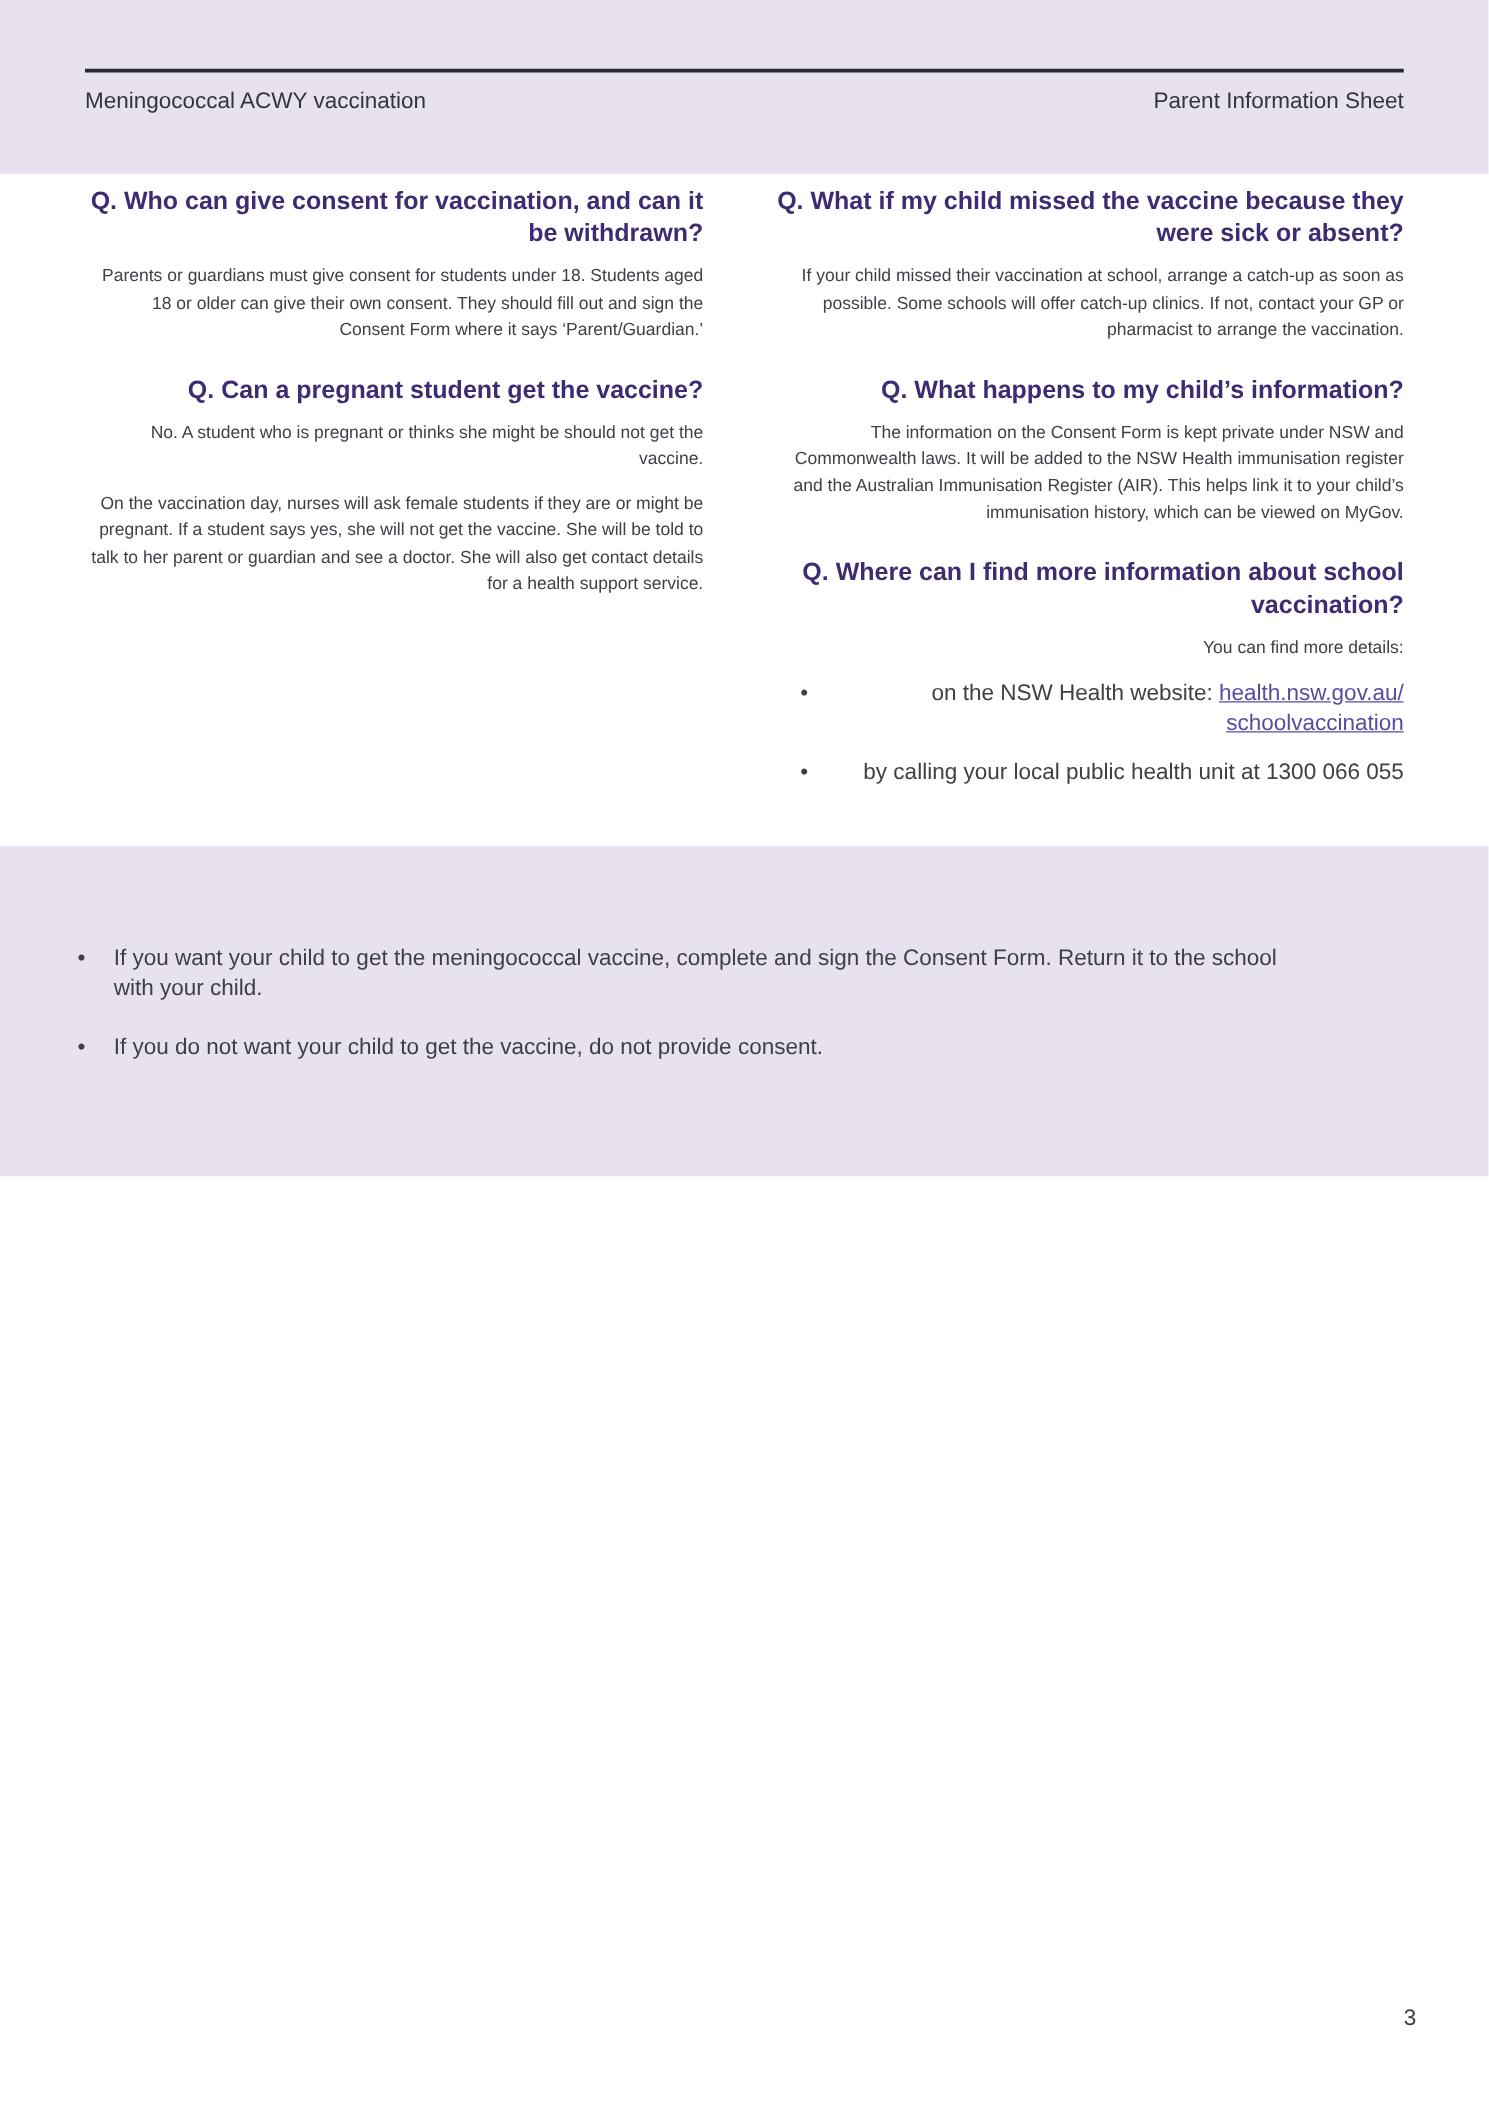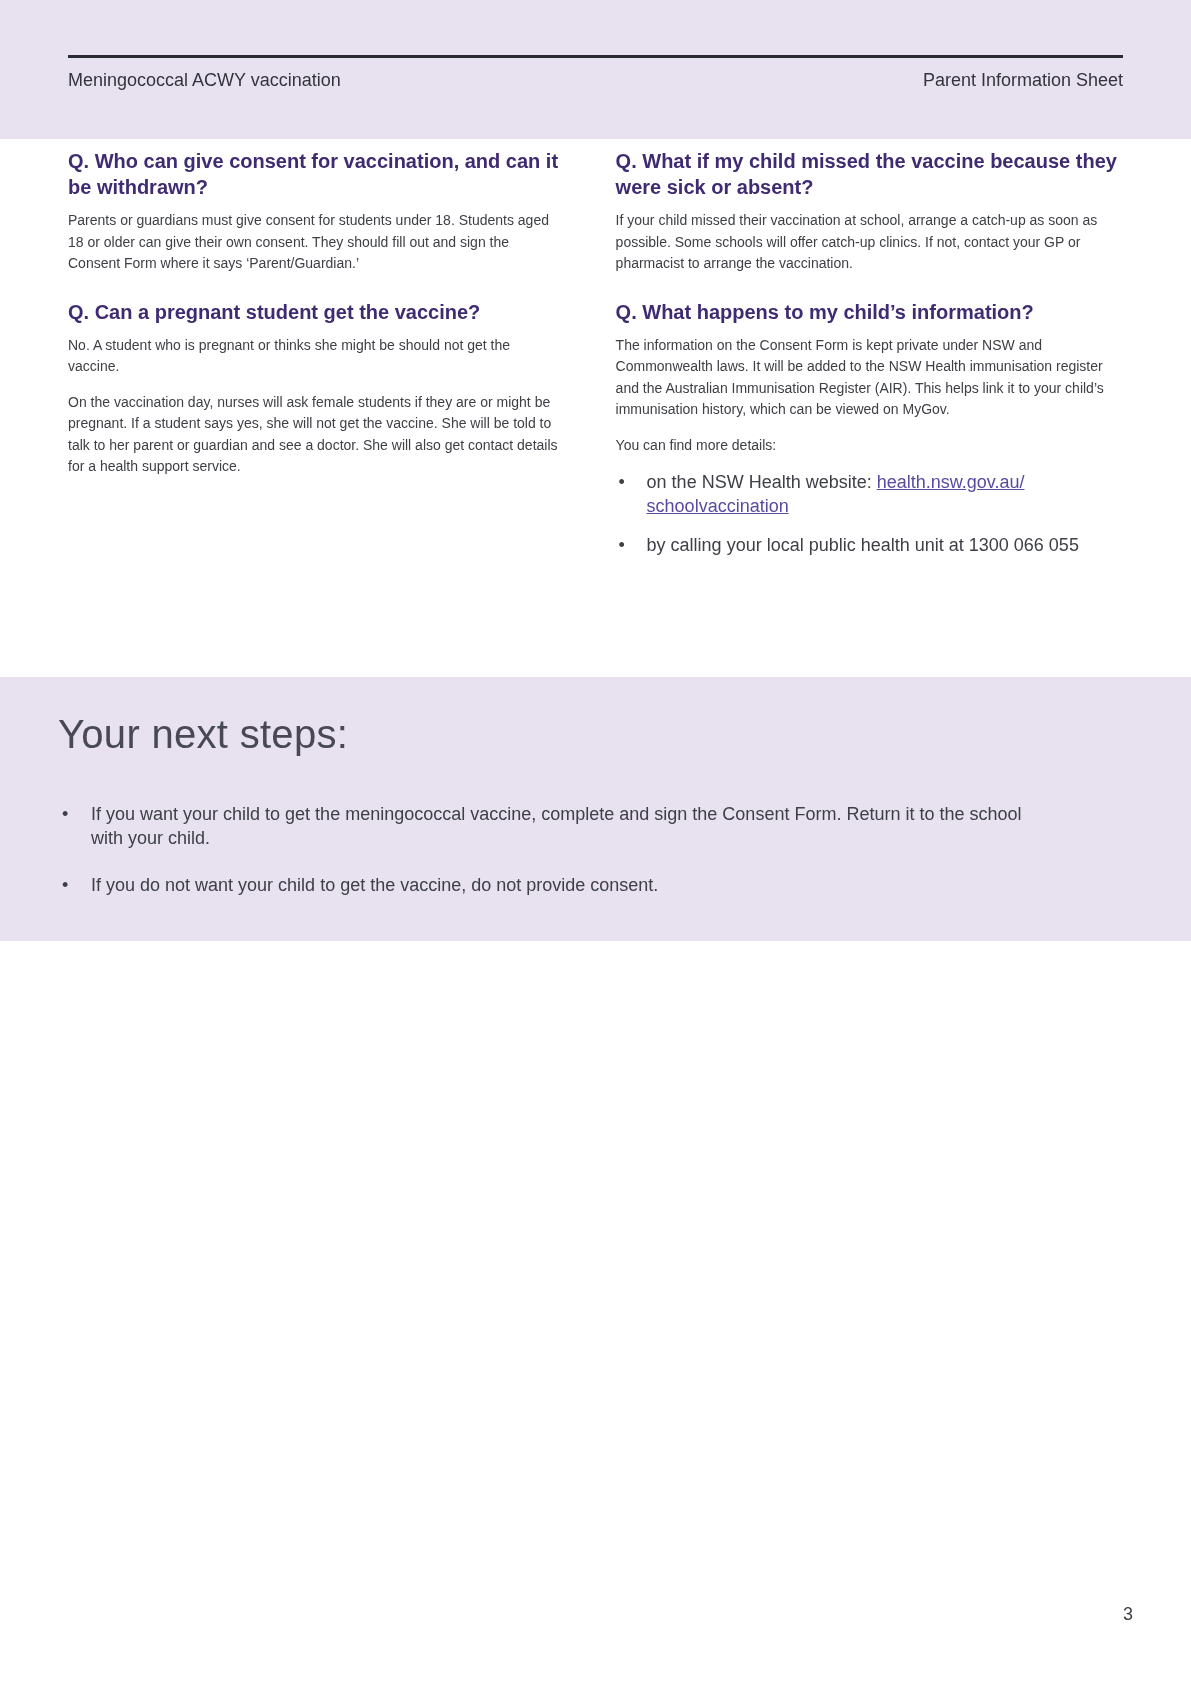--- a/index.html
+++ b/index.html
@@ -19,21 +19,21 @@
   .header-inner { position:absolute; left:68px; right:68px; top:0; }
   .header-rule { margin-top:55px; border-top:3px solid var(--rule-color, #2b2b33); }
   .header-row {
     display:flex; justify-content:space-between;
     margin-top:11px; font-size:18px; line-height:22px;
     color:var(--header-text-color, #34343c);
   }
   
   .content {
     position:absolute; top:123px; left:68px; width:1055px;
-    padding-top:25px; display:flex; gap:38px;
+    padding-top:25px; display:flex; gap:38px;text-align:right;
   }
   .col-left  { width:502px; }
   .col-right { width:515px;margin-left:15px; }
   .q-heading {
     font-size:20px; line-height:26px; font-weight:700;
     color:var(--accent-purple, #3f2b72);
     margin:24px 0 10px 0;
   }
   .col .q-heading:first-child { margin-top:0; }
   .body-p { font-size:14px; line-height:21.5px; margin:0 0 14px 0; }
@@ -92,37 +92,37 @@
       <p class="body-p">On the vaccination day, nurses will ask female students if they are or might be pregnant. If a student says yes, she will not get the vaccine. She will be told to talk to her parent or guardian and see a doctor. She will also get contact details for a health support service.</p>
     </section>
 
     <section class="col col-right">
       <h3 class="q-heading">Q. What if my child missed the vaccine because they were sick or absent?</h3>
       <p class="body-p">If your child missed their vaccination at school, arrange a catch-up as soon as possible. Some schools will offer catch-up clinics. If not, contact your GP or pharmacist to arrange the vaccination.</p>
 
       <h3 class="q-heading">Q. What happens to my child’s information?</h3>
       <p class="body-p">The information on the Consent Form is kept private under NSW and Commonwealth laws. It will be added to the NSW Health immunisation register and the Australian Immunisation Register (AIR). This helps link it to your child’s immunisation history, which can be viewed on MyGov.</p>
 
+      <h3 class="q-heading">Q. Where can I find more information about school vaccination?</h3>
       <p class="body-p">You can find more details:</p>
 
       <div class="li">
         <span class="marker">•</span>
         <span class="li-text"><span>on the NSW Health website: </span><a class="doc-link"><span>health.nsw.gov.au/</span><wbr><span>schoolvaccination</span></a></span>
       </div>
 
       <div class="li">
         <span class="marker">•</span>
         <span class="li-text">by calling your local public health unit at 1300 066 055</span>
       </div>
     </section>
 
   </main>
 
   <section class="next-steps-band">
-    <h2 class="next-steps-title">Your next steps:</h2>
     <div class="ns-bullets">
       <div class="li">
         <span class="marker">•</span>
         <span class="li-text">If you want your child to get the meningococcal vaccine, complete and sign the Consent Form. Return it to the school with your child.</span>
       </div>
       <div class="li">
         <span class="marker">•</span>
         <span class="li-text">If you do not want your child to get the vaccine, do not provide consent.</span>
       </div>
     </div>

